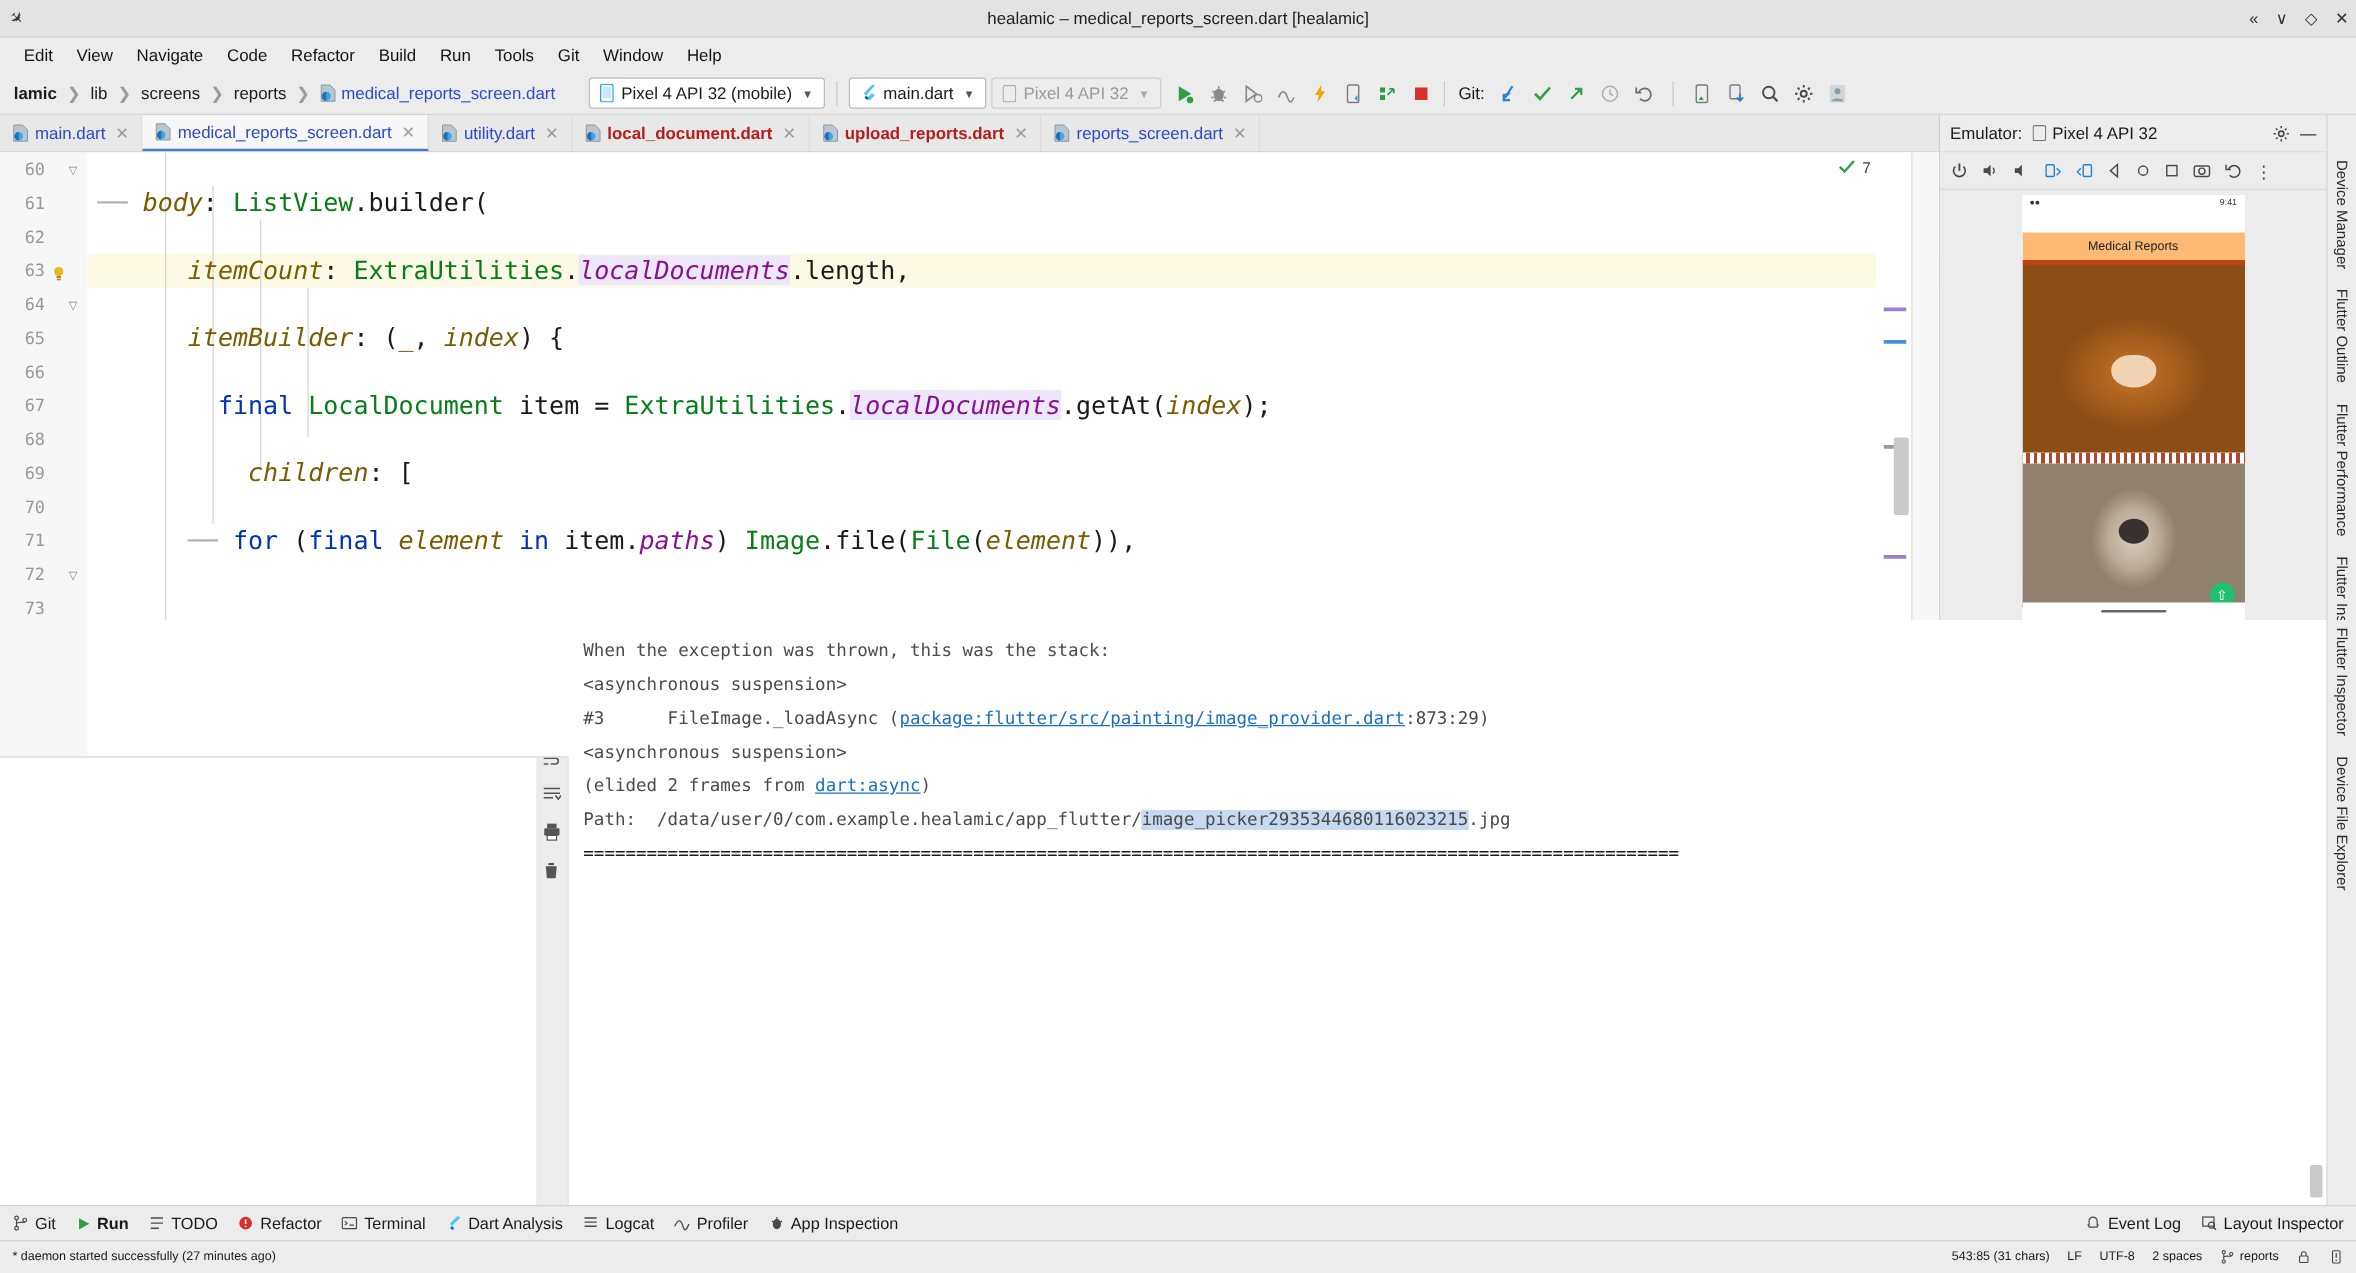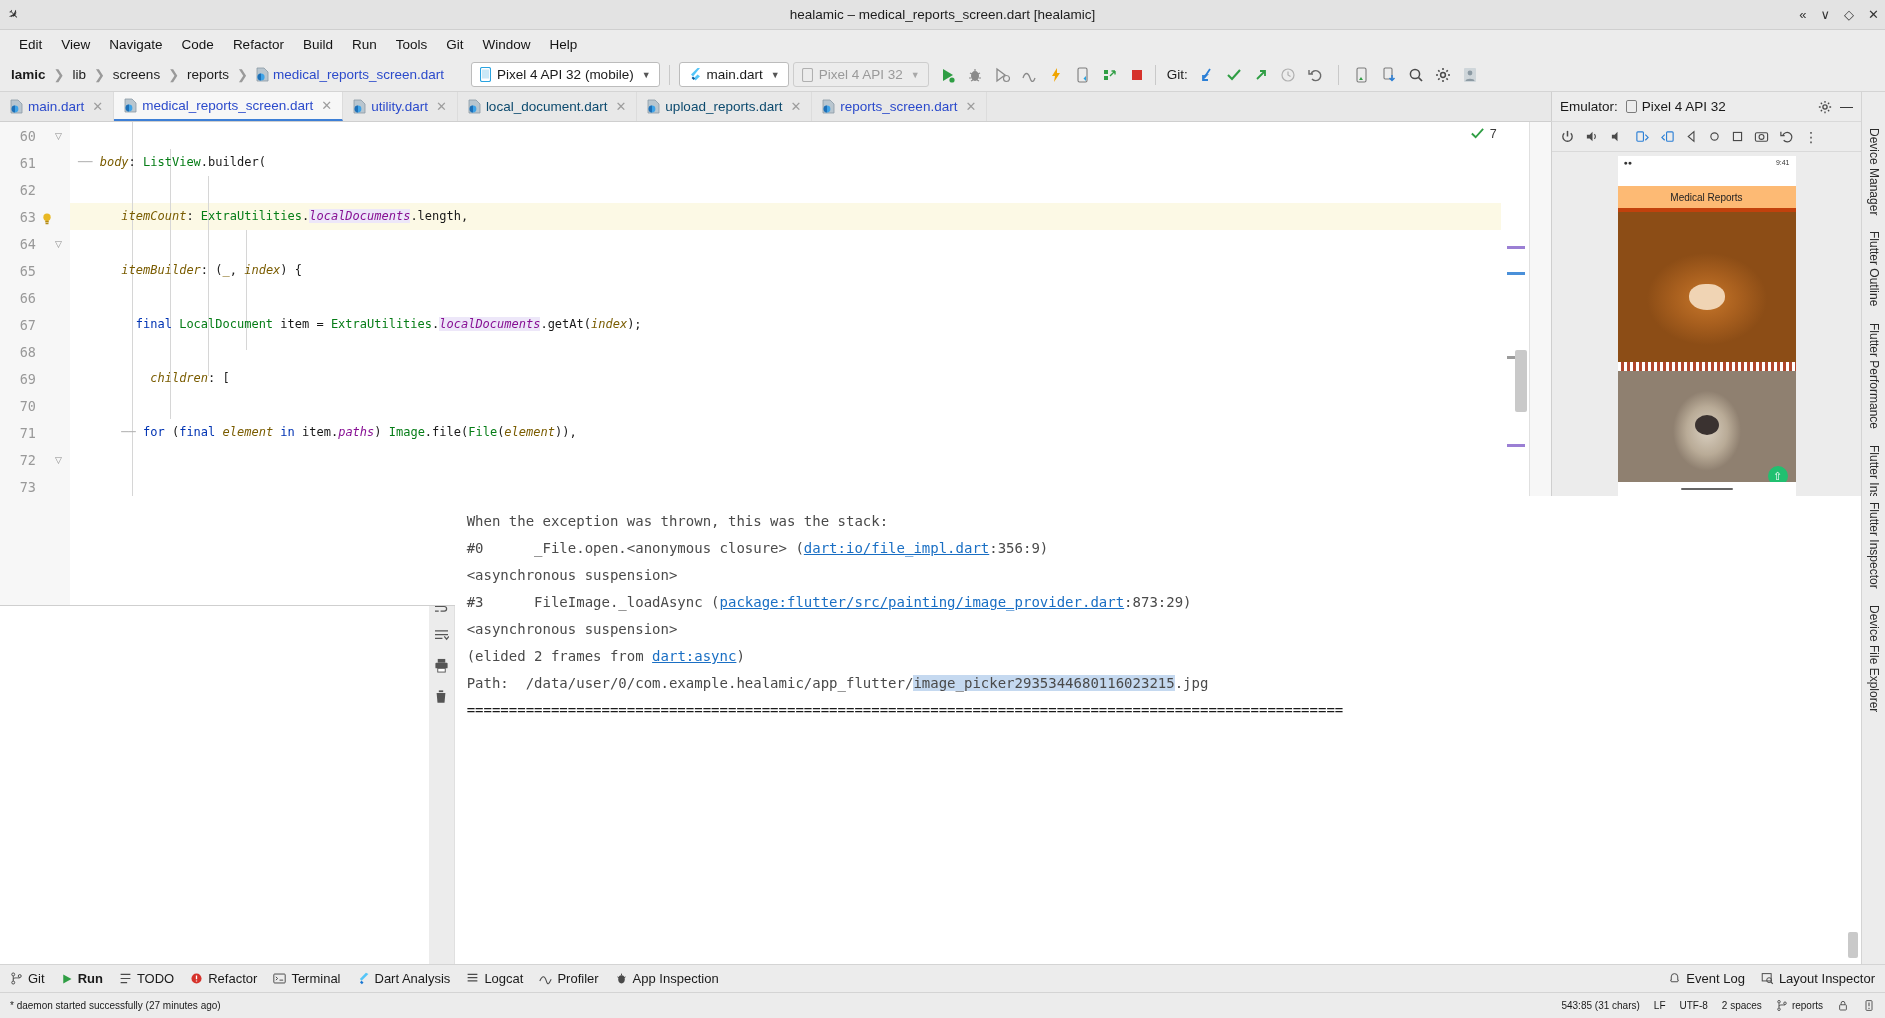--- a/index.html
+++ b/index.html
@@ -47,31 +47,31 @@
   .tbicons .ic { width:18px; height:18px; display:flex; align-items:center; justify-content:center; cursor:pointer;}
   .vsep { width:1px; height:20px; background:#c9c9c9; margin:0 5px;}
   .gitlbl { font-size:13.5px; color:#1b1b1b; margin-left:2px;}
 
   
   .tabrow { height:30px; background:#e8e8e8; display:flex; align-items:stretch; flex:0 0 30px; border-bottom:1px solid #cfcfcf;}
   .tab { display:flex; align-items:center; gap:5px; padding:0 10px; font-size:13.5px; cursor:pointer; border-right:1px solid #dcdcdc;}
   .tab.active { background:#f7f7f7; border-bottom:2px solid #3d7fd6;}
   .tab .x { color:#9d9d9d; font-size:13px; margin-left:3px;}
   .tab .lbl.blue { color:#2b4acb; }
-  .tab .lbl.green { color:#0c4a6e; }
+  .tab .lbl.green { color:#b91c1c;font-weight:bold; }
 
   .editorarea { height:484px; display:flex; background:#fff; position:relative; flex:0 0 374px; border-bottom:1px solid #cfcfcf;}
   .gutter { width:70px; background:#f7f7f7; position:relative; flex:0 0 70px;}
   .gutter .ln { position:absolute; right:34px; font-family:"DejaVu Sans Mono", monospace; font-size:13.5px; color:#999; text-align:right;}
   .gutter .fold { position:absolute; right:6px; width:11px; height:11px; color:#8a8a8a; font-size:9px; display:flex; align-items:center; justify-content:center;}
   .gutter .bulb { position:absolute; left:40px; width:14px; height:14px;}
 
   .codearea { flex:1 1 auto; position:relative; overflow:hidden; background:#fff;}
   .code {
-    font-family:"DejaVu Sans Mono", monospace; font-size:12px; line-height:27px;
+    font-family:"DejaVu Sans Mono", monospace; font-size:20px; line-height:27px;
     white-space:pre; position:absolute; left:0; top:0; padding-left:8px;
   }
   .code .row { height:27px; }
   .hl-line { position:absolute; left:0; right:0; height:27px; background:#fcf9e5; }
   .k  { color:#0033b3; }       
   .nm { color:#1a1a1a; }       
   .fld{ color:#871094; font-style:italic; }  
   .par{ color:#7a5c00; font-style:italic; }  
   .cls{ color:#067d17; }
   .sel-lav { background:#ede7f9; }
@@ -660,21 +660,20 @@
         <span>
             <svg width="14" height="15" viewBox="0 0 16 16">
               <path d="M3 4h10l-1 11H4z" fill="#555"></path>
               <rect x="5.5" y="1" width="5" height="2" fill="#555"></rect>
             </svg>
           </span>
       </div>
 
       <div class="consoleout">
         <div class="cline">When the exception was thrown, this was the stack:</div>
-        <div class="cline"><span>#0      _File.open.&lt;anonymous closure&gt; (</span><a href="#">dart:io/file_impl.dart</a><span>:356:9)</span></div>
         <div class="cline">&lt;asynchronous suspension&gt;</div>
         <div class="cline"><span>#3      FileImage._loadAsync (</span><a href="#">package:flutter/src/painting/image_provider.dart</a><span>:873:29)</span></div>
         <div class="cline">&lt;asynchronous suspension&gt;</div>
         <div class="cline"><span>(elided 2 frames from </span><a href="#">dart:async</a><span>)</span></div>
         <div class="cline"><span>Path:  /data/user/0/com.example.healamic/app_flutter/</span><span class="hl-sel">image_picker2935344680116023215</span><span>.jpg</span></div>
         <div class="cline" style="color:#1a1a1a">========================================================================================================</div>
         <div class="cscroll" style="bottom:6px; height:26px;"></div>
       </div>
 
       <div class="rstrip" style="border-left:1px solid #d4d4d4;">

